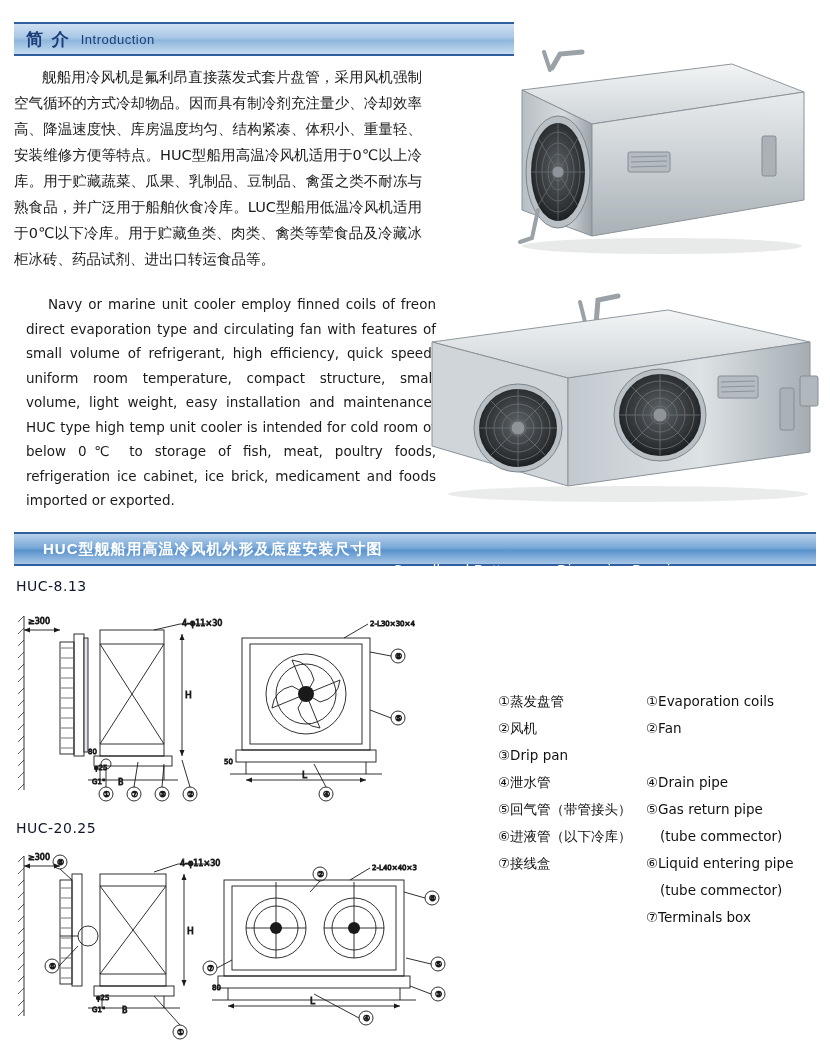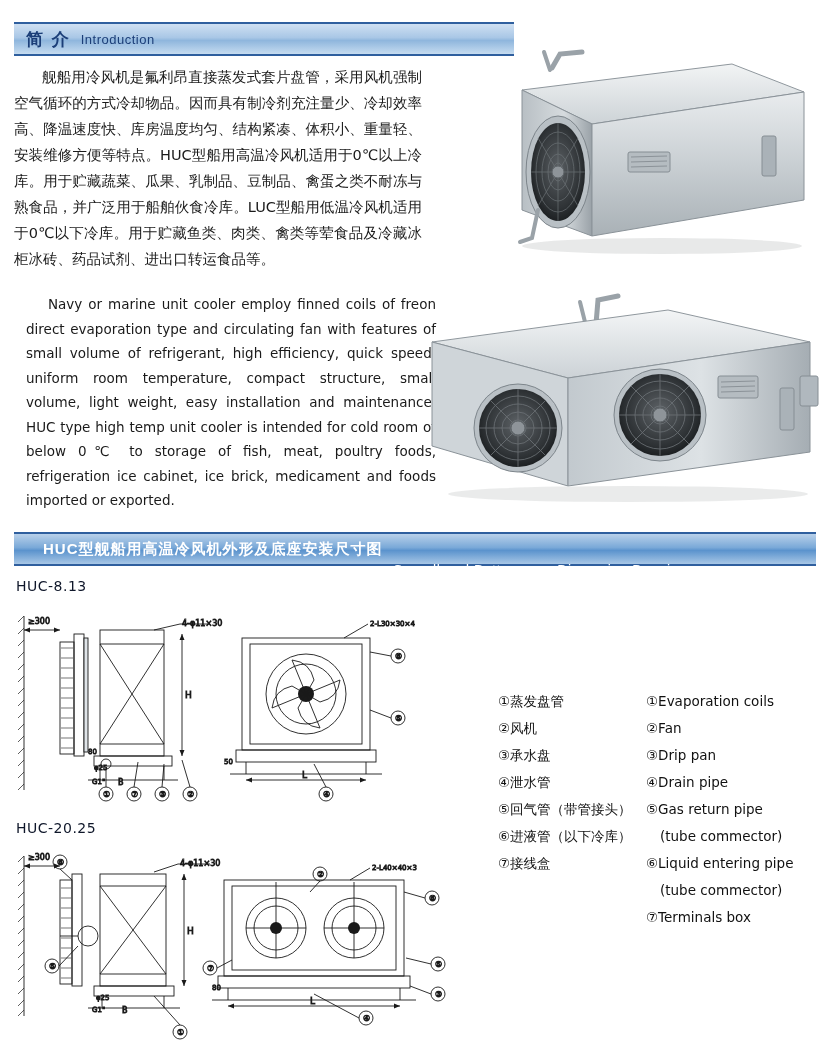--- a/index.html
+++ b/index.html
@@ -481,21 +481,20 @@
   <div class="legend">
     <div class="legend-row">
       <span class="legend-cn">①蒸发盘管</span>
       <span class="legend-en">①Evaporation coils</span>
     </div>
     <div class="legend-row">
       <span class="legend-cn">②风机</span>
       <span class="legend-en">②Fan</span>
     </div>
     <div class="legend-row">
-      <span class="legend-cn">③承水盘</span>
       <span class="legend-en">③Drip pan</span>
     </div>
     <div class="legend-row">
       <span class="legend-cn">④泄水管</span>
       <span class="legend-en">④Drain pipe</span>
     </div>
     <div class="legend-row">
       <span class="legend-cn">⑤回气管（带管接头）</span>
       <span class="legend-en">⑤Gas return pipe</span>
     </div>

